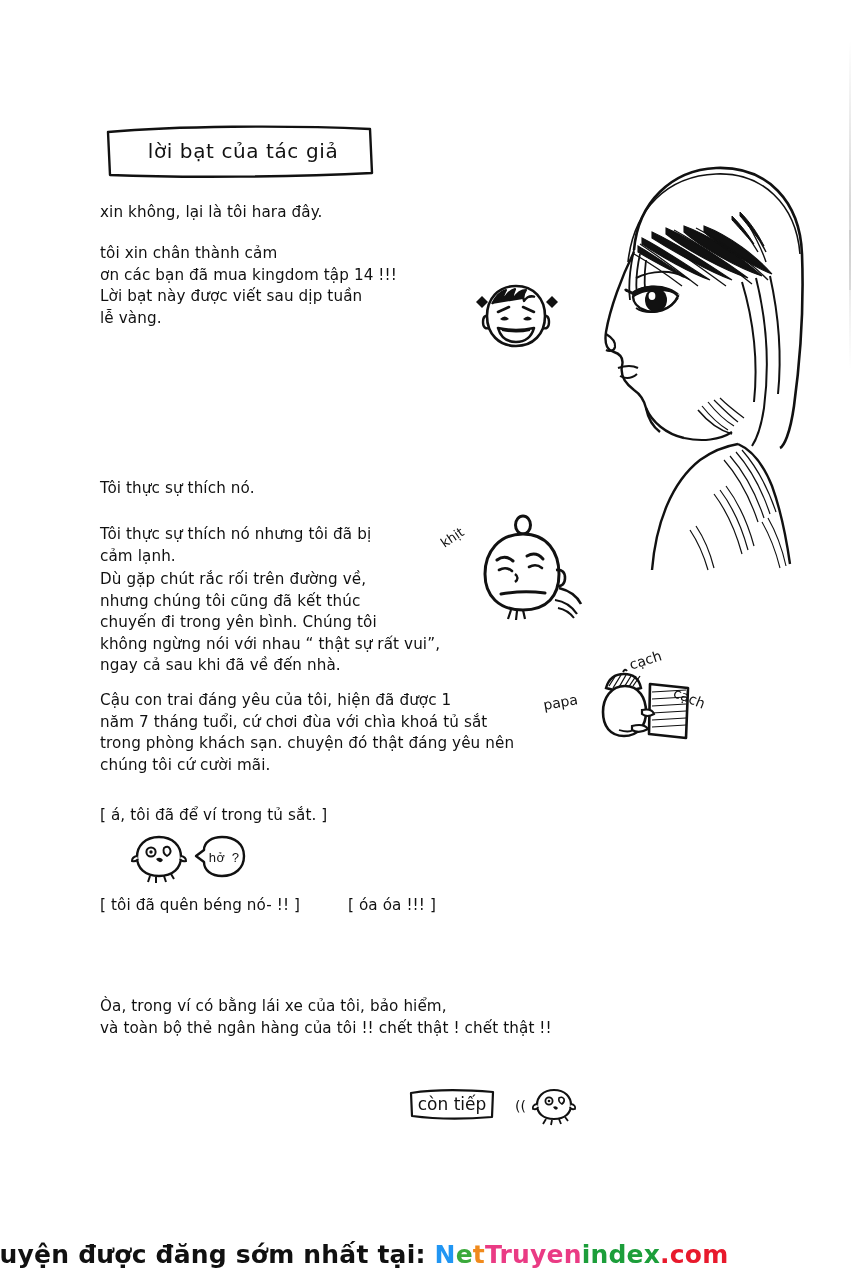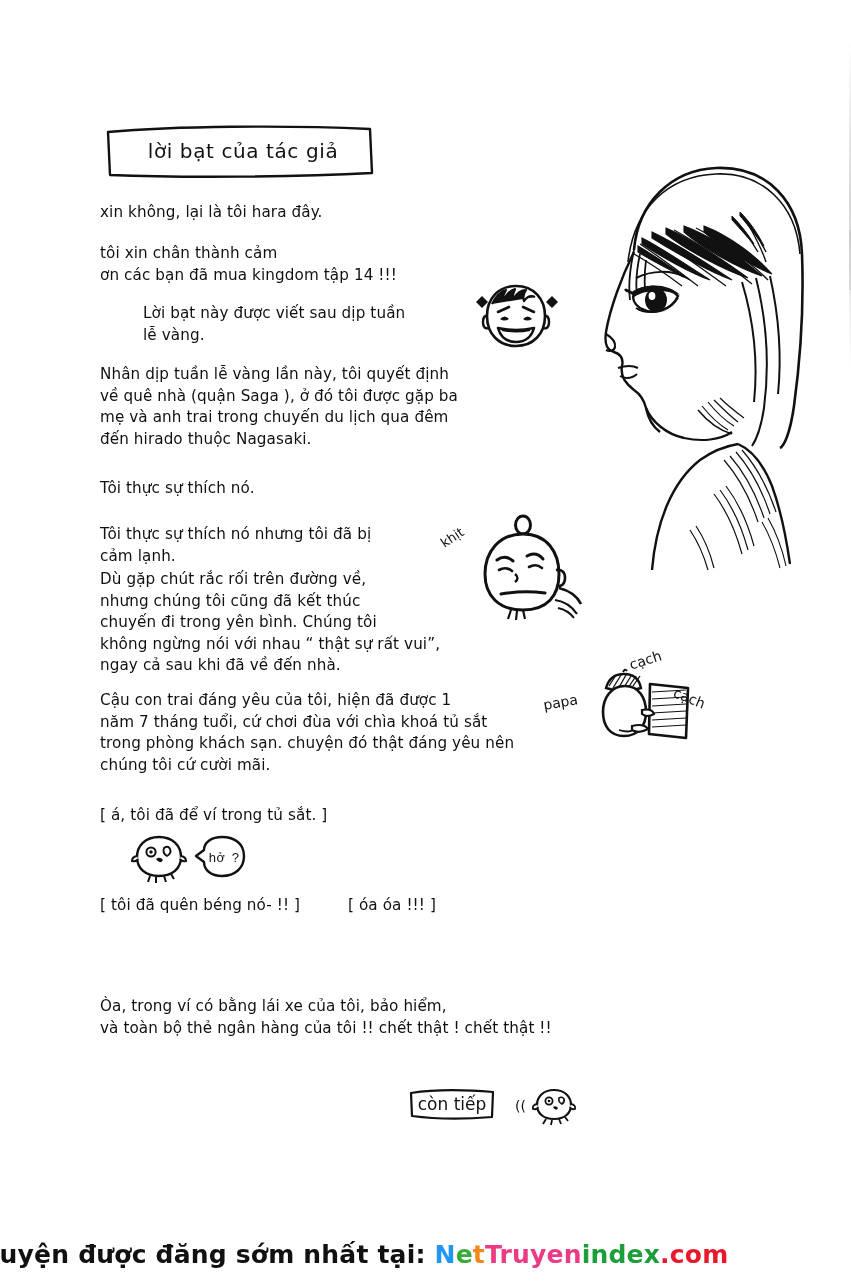--- a/index.html
+++ b/index.html
@@ -166,27 +166,23 @@
       <path d="M3,9 C70,3 180,2 265,6 L267,50 C190,54 80,55 5,52 Z" fill="none" stroke="#111" stroke-width="2.4" stroke-linejoin="round"></path>
     </svg>
     <div class="title-text">lời bạt của tác giả</div>
   </div>
 
   <div class="para" style="left:100px; top:202px; width:430px;">xin không, lại là tôi hara đây.</div>
 
   <div class="para" style="left:100px; top:243px; width:440px;">tôi xin chân thành cảm
  ơn các bạn đã mua kingdom tập 14 !!!</div>
 
-  <div class="para" style="left:100px; top:303px; width:430px;margin-left:43px;">Lời bạt này được viết sau dịp tuần
+  <div class="para" style="left:100px; top:286px; width:430px;">Lời bạt này được viết sau dịp tuần
 lễ vàng.</div>
 
-  <div class="para" style="left:100px; top:364px; width:450px;">Nhân dịp tuần lễ vàng lần này, tôi quyết định
-về quê nhà (quận Saga ), ở đó tôi được gặp ba
-mẹ và anh trai trong chuyến du lịch qua đêm
-đến hirado thuộc Nagasaki.</div>
 
   <div class="para" style="left:100px; top:478px; width:430px;">Tôi thực sự thích nó.</div>
 
   <div class="para" style="left:100px; top:494px; width:430px;margin-top:30px;">Tôi thực sự thích nó nhưng tôi đã bị
 cảm lạnh.</div>
 
   <div class="para" style="left:100px; top:569px; width:390px;">Dù gặp chút rắc rối trên đường về,
 nhưng chúng tôi cũng đã kết thúc
 chuyến đi trong yên bình. Chúng tôi
 không ngừng nói với nhau “ thật sự rất vui”,

